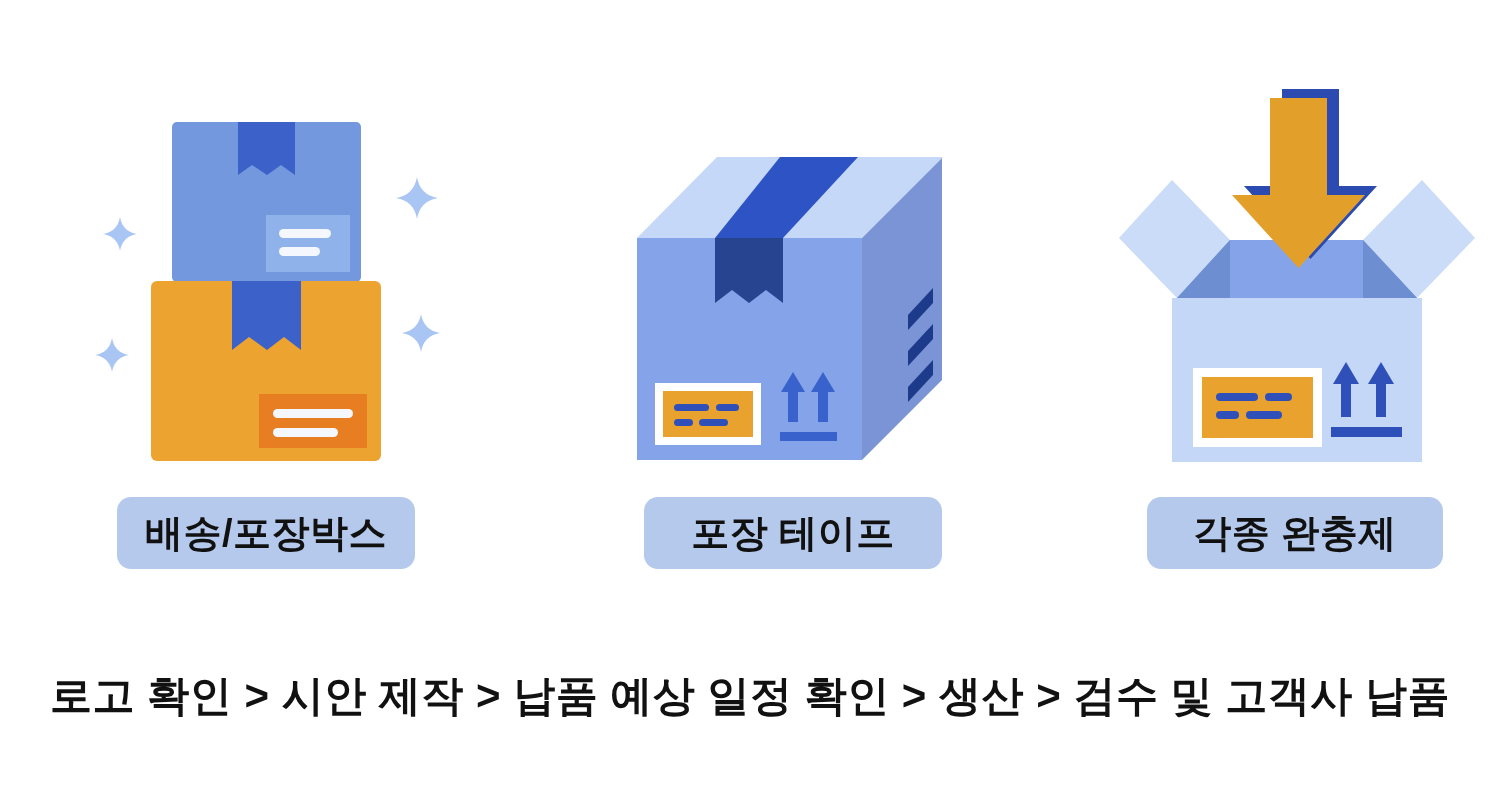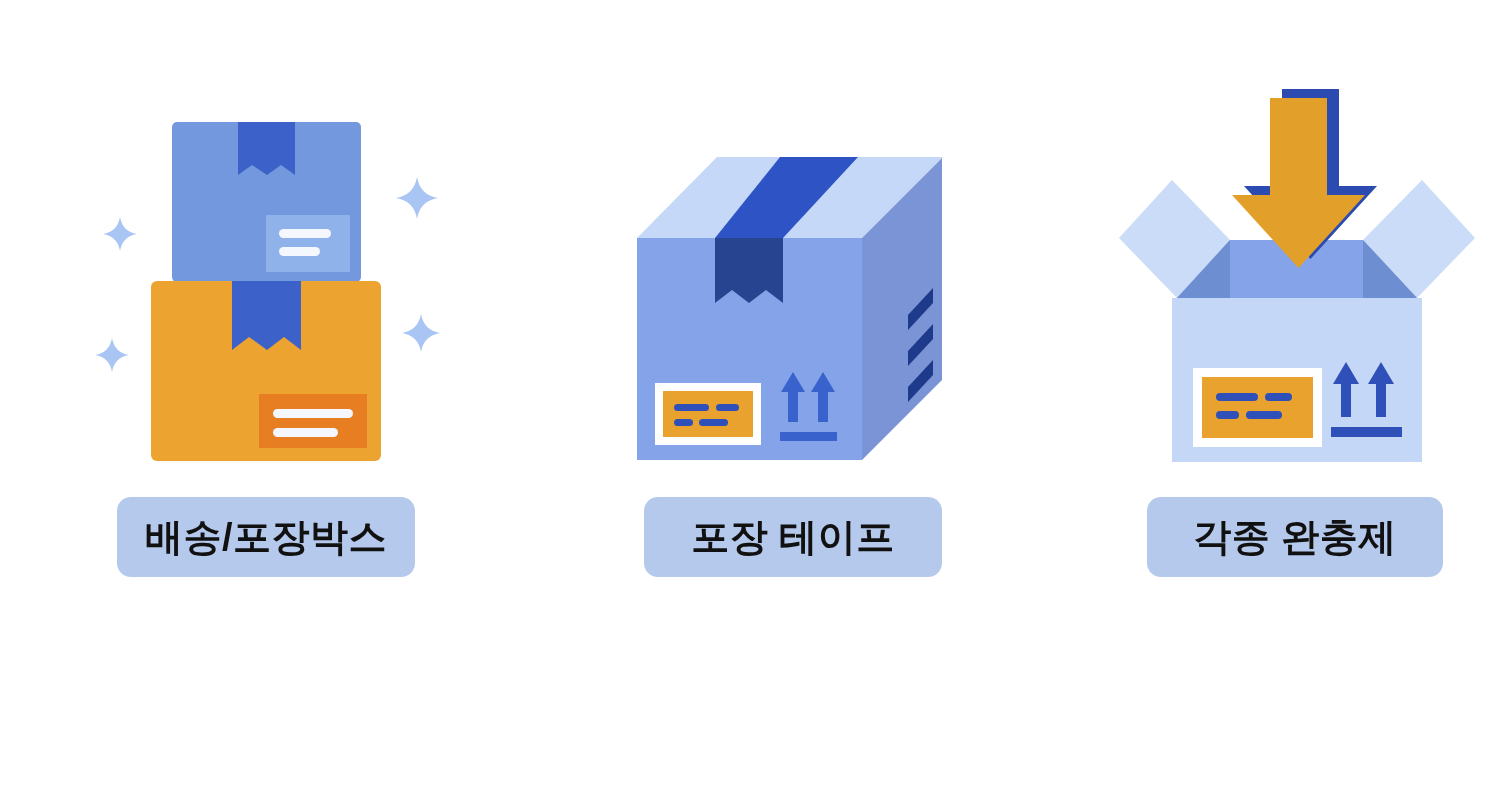--- a/index.html
+++ b/index.html
@@ -18,21 +18,21 @@
     background: var(--background, #ffffff);
   }
   .icon-svg { position: absolute; width: 400px; height: 400px; }
   #icon1 { left: 80px;  top: 80px; }
   #icon2 { left: 590px; top: 110px; }
   #icon3 { left: 1090px; top: 80px; }
 
   .pill {
     position: absolute;
     top: 497px;
-    height: 80px;
+    height: 72px;
     border-radius: 14px;
     background: var(--pill-bg, #b5c9ec);
     display: flex;
     align-items: center;
     justify-content: center;
     font-size: 38px;
     font-weight: 700;
     color: var(--text, #111111);
     letter-spacing: 0.5px;
   }
@@ -167,14 +167,15 @@
   <div class="pill" id="pill1">
     <span>배송/포장박스</span>
   </div>
   <div class="pill" id="pill2">
     <span>포장 테이프</span>
   </div>
   <div class="pill" id="pill3">
     <span>각종 완충제</span>
   </div>
 
+  <div class="process">로고 확인 &gt; 시안 제작 &gt; 납품 예상 일정 확인 &gt; 생산 &gt; 검수 및 고객사 납품</div>
 
 </div>
 
 </body></html>

